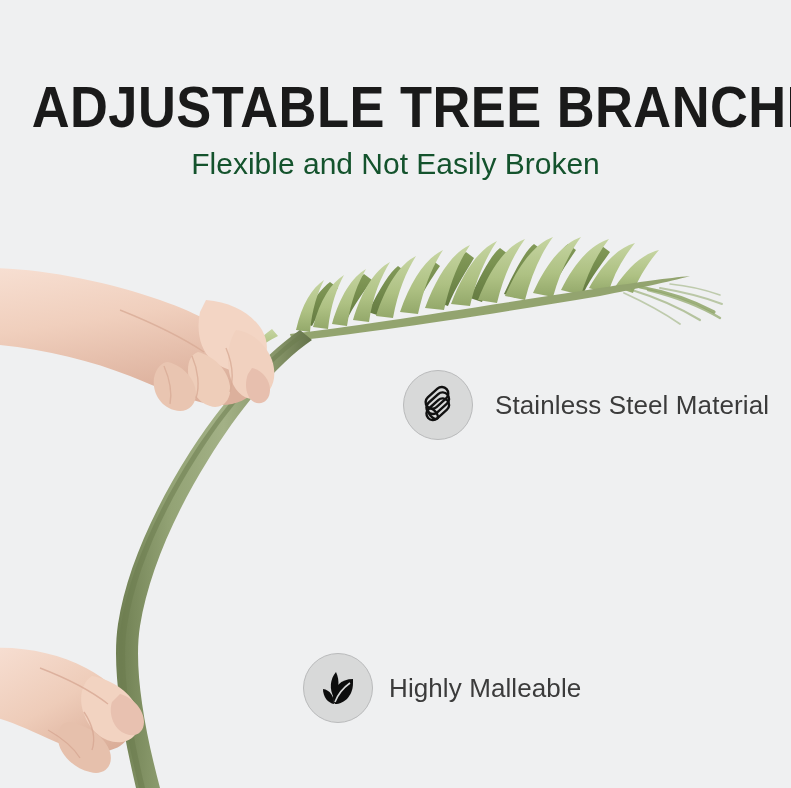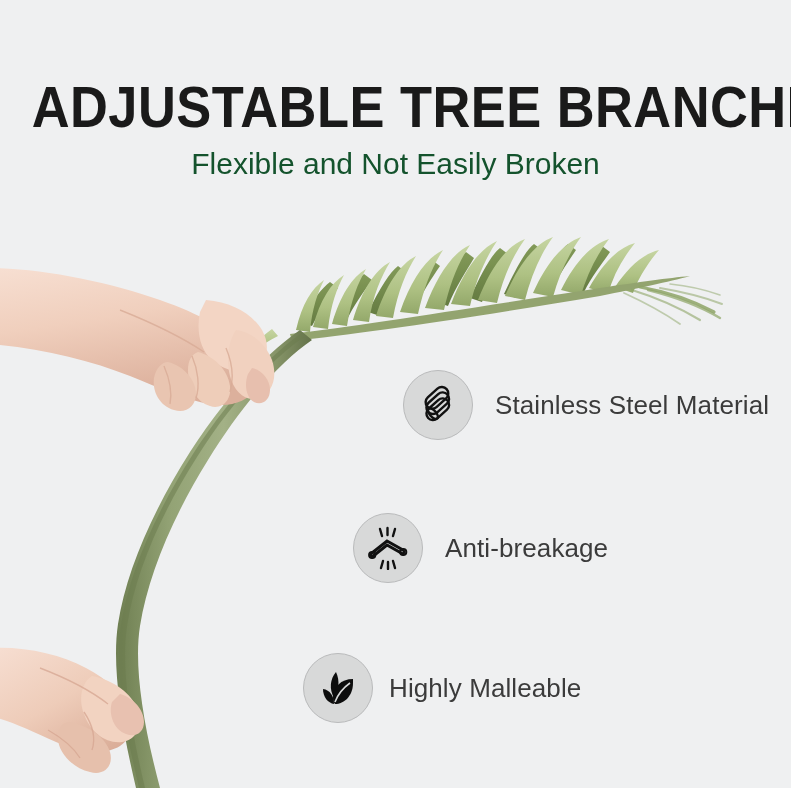--- a/index.html
+++ b/index.html
@@ -250,42 +250,20 @@
             <rect x="6" y="18.5" width="26" height="13" rx="6.5"></rect>
             <rect x="10" y="14" width="26" height="13" rx="6.5"></rect>
             <rect x="13" y="9.5" width="26" height="13" rx="6.5"></rect>
             <ellipse cx="12.5" cy="25" rx="3.2" ry="6.5"></ellipse>
           </g>
         </svg>
       </div>
       <div class="feature-label">Stainless Steel Material</div>
     </div>
 
-    <div class="feature f1">
-      <div class="icon-circle">
-        <svg width="46" height="44" viewBox="0 0 46 44" fill="none" stroke="#111111" stroke-width="2.2" stroke-linecap="round">
-
-          <path d="M7 31 L22 19 L38 28" stroke-width="3"></path>
-          <path d="M7 27 L22 15 L38 24" stroke-width="3"></path>
-          <path d="M7 27 A2.3 2.3 0 0 0 7 31"></path>
-          <path d="M38 24 A2.3 2.3 0 0 1 38 28"></path>
-          <circle cx="7.2" cy="29" r="3.1" stroke-width="2"></circle>
-          <circle cx="38.2" cy="26" r="3.1" stroke-width="2"></circle>
-
-          <path d="M17 10 L15 3" stroke-width="2.4"></path>
-          <path d="M22.5 9 L22.5 2" stroke-width="2.4"></path>
-          <path d="M28 10 L30 3" stroke-width="2.4"></path>
-
-          <path d="M18 35 L16 42" stroke-width="2.4"></path>
-          <path d="M23 36 L23 43" stroke-width="2.4"></path>
-          <path d="M28 35 L30 42" stroke-width="2.4"></path>
-        </svg>
-      </div>
-      <div class="feature-label">Anti-breakage</div>
-    </div>
 
     <div class="feature f2">
       <div class="icon-circle">
         <svg width="42" height="42" viewBox="0 0 42 42" fill="#0d0d0d">
 
           <path d="M6 22 C6 30 11 36 17 37 C17 29 13 23 6 22 Z"></path>
 
           <path d="M19 5 C13 12 12 22 17 31 C22 24 23 13 19 5 Z"></path>
 
           <path d="M36 12 C24 12 16 20 16 31 C16 34 17 36 18 37

